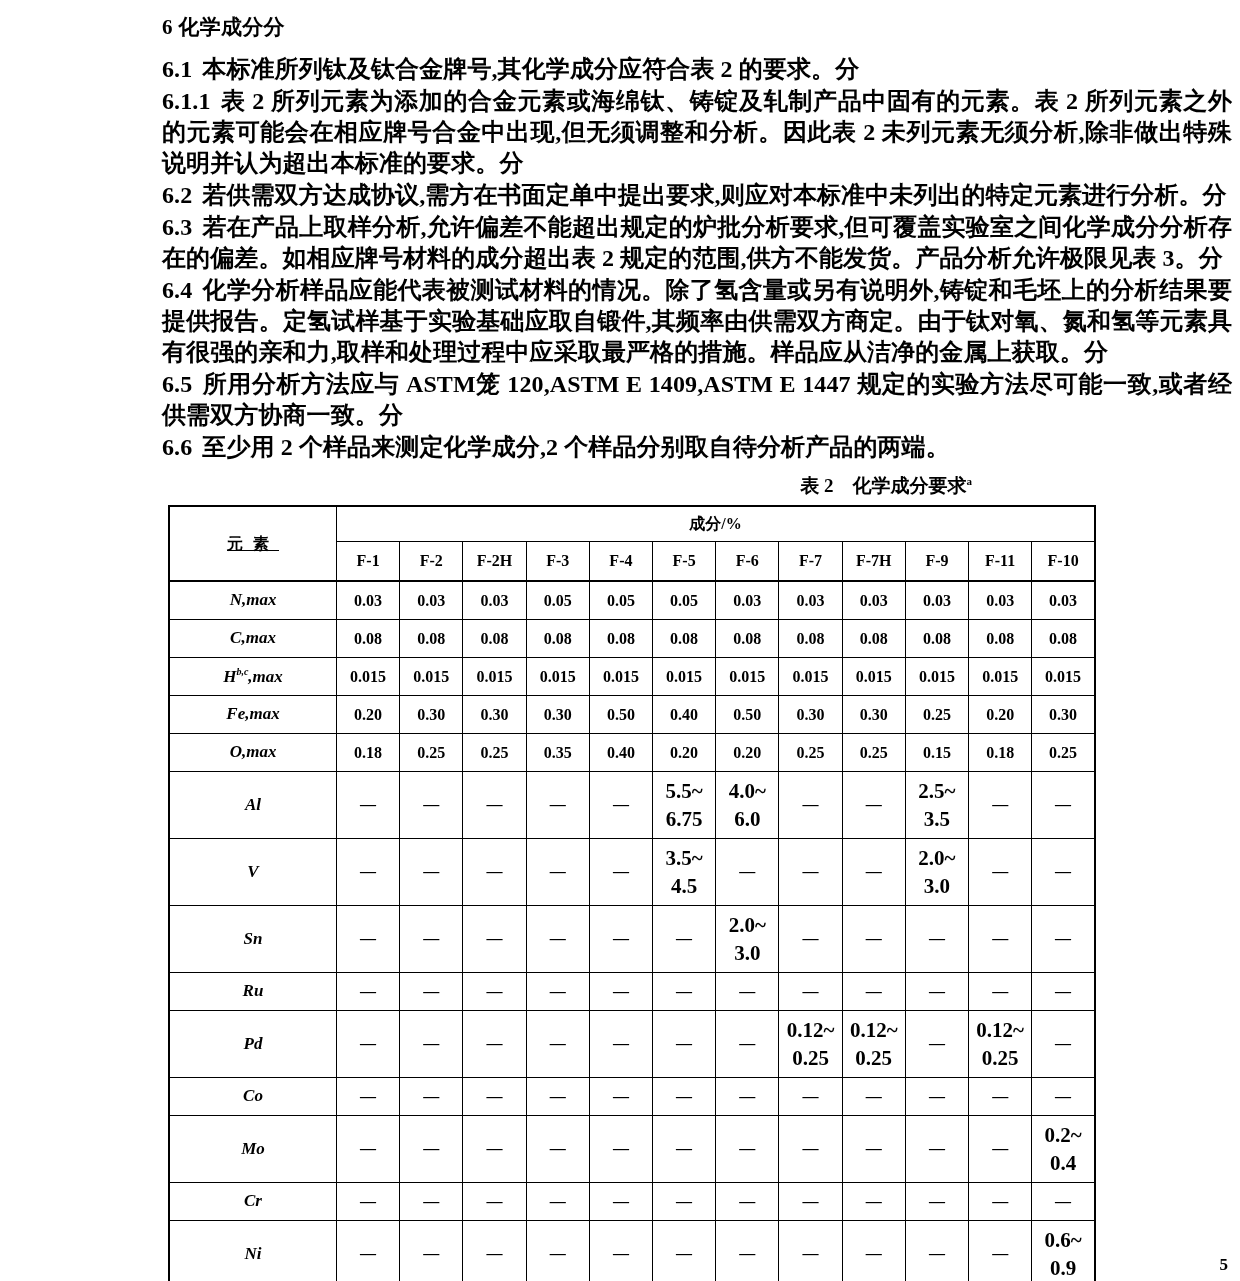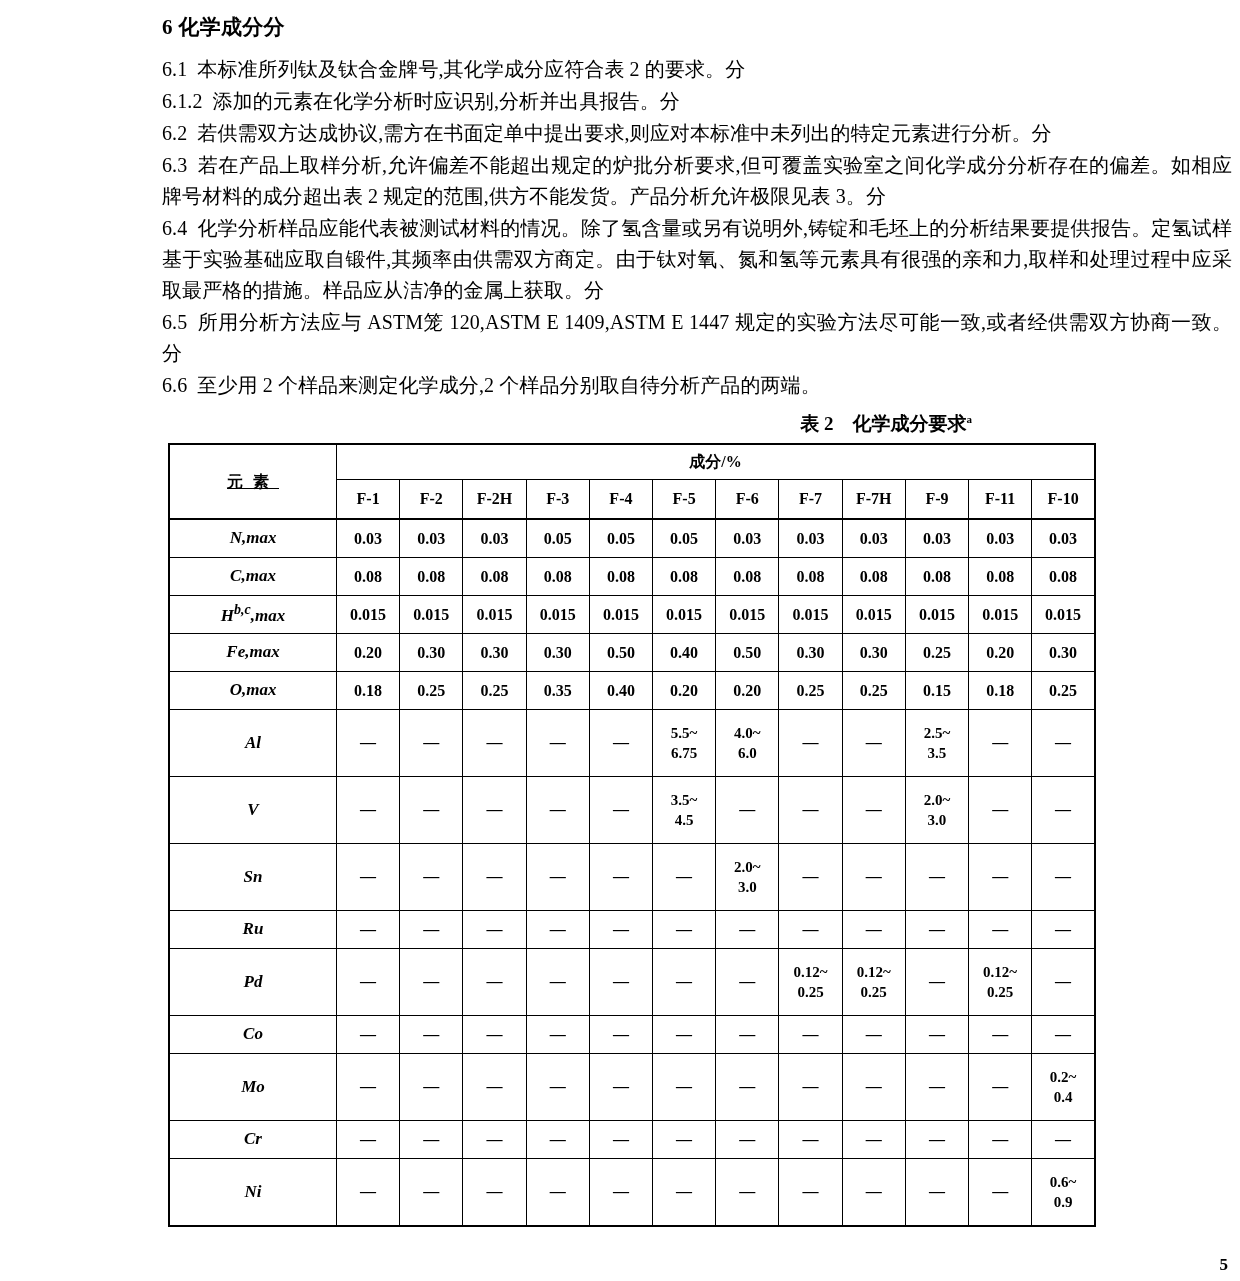--- a/index.html
+++ b/index.html
@@ -26,26 +26,26 @@
 
   
   .sec-heading {
     font-size: 21px;
     font-weight: bold;
     letter-spacing: 0.3px;
     margin: 6px 0 14px 0;
     line-height: 1.25;
   }
   .para {
-    font-size: 20px;
+    font-size: 24px;
     line-height: 31px;
     margin: 0 0 1px 0;
     text-align: justify;
     letter-spacing: 0.1px;
-    font-weight: normal;
+    font-weight: bold;
   }
   .para .num {
     margin-right: 10px;
   }
 
   
   .table-title {
     text-align: right;
     font-size: 19px;
     font-weight: bold;
@@ -91,32 +91,32 @@
     height: 38px;
     width: 63px;
     margin-left: 34px;
   }
   td.elem-name {
     font-size: 17px;
     height: 37px;
     font-style: italic;
   }
   td.elem-name sup {
-    font-size: 14px;
+    font-size: 10px;
     vertical-align: super;
   }
   td.val {
     font-size: 16px;
     height: 37px;
   }
   tr.tall td {
     height: 66px;
   }
   td.range {
-    font-size: 15px;
+    font-size: 21px;
     white-space: pre-line;
   }
   table.chem { border: 2px solid #000; }
   table.chem tbody tr:first-child td { border-top-width: 2px; }
 
   .page-num {
     position: absolute;
     right: 26px;
     bottom: 6px;
     font-size: 17px;
@@ -125,21 +125,21 @@
 </style>
 </head>
 <body>
 
 <div class="page">
 
   <div class="sec-heading">6   化学成分分</div>
 
   <div id="paragraphs">
       <div class="para"><span class="num">6.1</span><span>本标准所列钛及钛合金牌号,其化学成分应符合表 2 的要求。分</span></div>
-      <div class="para"><span class="num">6.1.2</span><span>添加的元素在化学分析时应识别,分析并出具报告。分</span></div>
+      <div class="para"><span class="num">6.1.1</span><span>表 2 所列元素为添加的合金元素或海绵钛、铸锭及轧制产品中固有的元素。表 2 所列元素之外的元素可能会在相应牌号合金中出现,但无须调整和分析。因此表 2 未列元素无须分析,除非做出特殊说明并认为超出本标准的要求。分</span></div>
       <div class="para"><span class="num">6.2</span><span>若供需双方达成协议,需方在书面定单中提出要求,则应对本标准中未列出的特定元素进行分析。分</span></div>
       <div class="para"><span class="num">6.3</span><span>若在产品上取样分析,允许偏差不能超出规定的炉批分析要求,但可覆盖实验室之间化学成分分析存在的偏差。如相应牌号材料的成分超出表 2 规定的范围,供方不能发货。产品分析允许极限见表 3。分</span></div>
       <div class="para"><span class="num">6.4</span><span>化学分析样品应能代表被测试材料的情况。除了氢含量或另有说明外,铸锭和毛坯上的分析结果要提供报告。定氢试样基于实验基础应取自锻件,其频率由供需双方商定。由于钛对氧、氮和氢等元素具有很强的亲和力,取样和处理过程中应采取最严格的措施。样品应从洁净的金属上获取。分</span></div>
       <div class="para"><span class="num">6.5</span><span>所用分析方法应与 ASTM笼 120,ASTM E 1409,ASTM E 1447 规定的实验方法尽可能一致,或者经供需双方协商一致。分</span></div>
       <div class="para"><span class="num">6.6</span><span>至少用 2 个样品来测定化学成分,2 个样品分别取自待分析产品的两端。</span></div>
     </div>
 
   <div class="table-title">
     <span>表 2　化学成分要求</span><sup>a</sup>
   </div>

